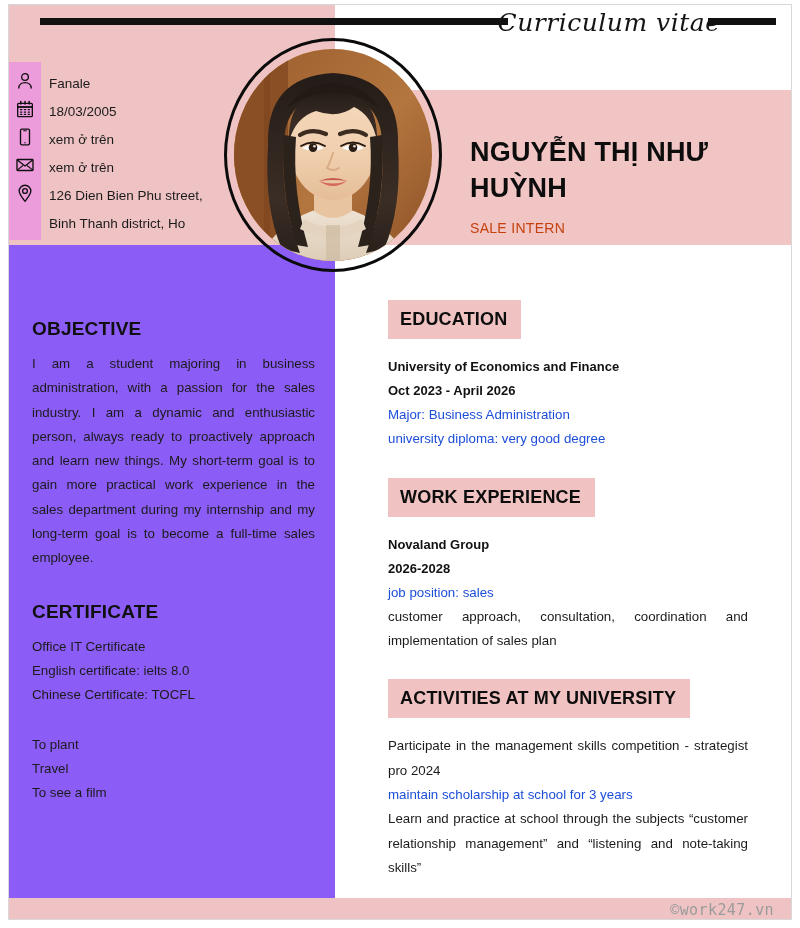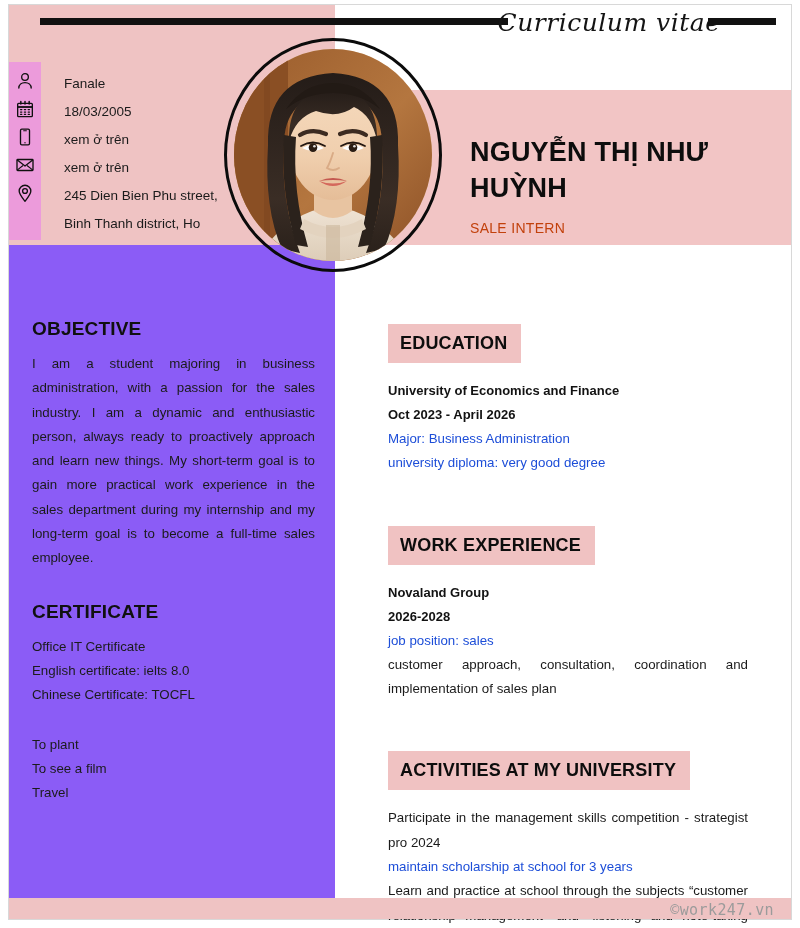--- a/index.html
+++ b/index.html
@@ -96,21 +96,21 @@
     display: flex;
     align-items: flex-start;
     justify-content: center;
     padding-top: 1px;
   }
   .contact-ico svg { display: block; }
   .contact-text {
     font-size: 13.5px;
     color: #1b1b1b;
     line-height: 28px;
-    padding-left: 23px;
+    padding-left: 8px;
   }
   .contact-text .l { display: block; }
 
   
   .photo-wrap {
     position: absolute;
     left: 224px; top: 38px;
     width: 218px; height: 234px;
   }
   .photo-ring {
@@ -210,21 +210,20 @@
   }
   .badge {
     display: inline-block;
     background: #f0c2c2;
     padding: 9px 14px 9px 12px;
     font-size: 18px;
     font-weight: bold;
     color: #0d0d0d;
     letter-spacing: 0.2px;
     margin-bottom: 16px;
-    margin-top: 24px;
   }
   .rc-block { margin-bottom: 26px; }
   .rc-bold {
     font-size: 13px;
     font-weight: bold;
     color: #121212;
     line-height: 24px;
   }
   .rc-line {
     font-size: 13.3px;
@@ -309,21 +308,21 @@
     </div>
 
     <div class="contact-row">
       <span class="contact-ico">
         <svg width="20" height="20" viewBox="0 0 24 24" fill="none" stroke="#101010" stroke-width="1.6">
           <path d="M12 22c4.2-5.4 7-8.7 7-12.3A7 7 0 0 0 5 9.7C5 13.3 7.8 16.6 12 22z" stroke-linejoin="round"></path>
           <circle cx="12" cy="9.6" r="2.9"></circle>
         </svg>
       </span>
       <span class="contact-text">
-        <span class="l">245 Dien Bien Phu street,</span>
+        <span class="l">126 Dien Bien Phu street,</span>
         <span class="l">Binh Thanh district, Ho</span>
         <span class="l">Chi Minh city</span>
       </span>
     </div>
 
   </div>
 
   <div class="photo-wrap">
     <div class="photo-clip">
       <svg class="photo-art" viewBox="0 0 198 212" preserveAspectRatio="xMidYMid slice">
@@ -409,22 +408,22 @@
         <div class="sec-head-left">CERTIFICATE</div>
         <div class="plain-line">Office IT Certificate</div>
         <div class="plain-line">English certificate: ielts 8.0</div>
         <div class="plain-line">Chinese Certificate: TOCFL</div>
       </div>
 
       <div class="gap-b"></div>
 
       <div>
         <div class="plain-line">To plant</div>
+        <div class="plain-line">Travel</div>
         <div class="plain-line">To see a film</div>
-        <div class="plain-line">Travel</div>
       </div>
 
     </div>
   </div>
 
   <div class="right-col">
 
     <div class="rc-block">
       <div class="badge">EDUCATION</div>
       <div class="rc-bold">University of Economics and Finance</div>

